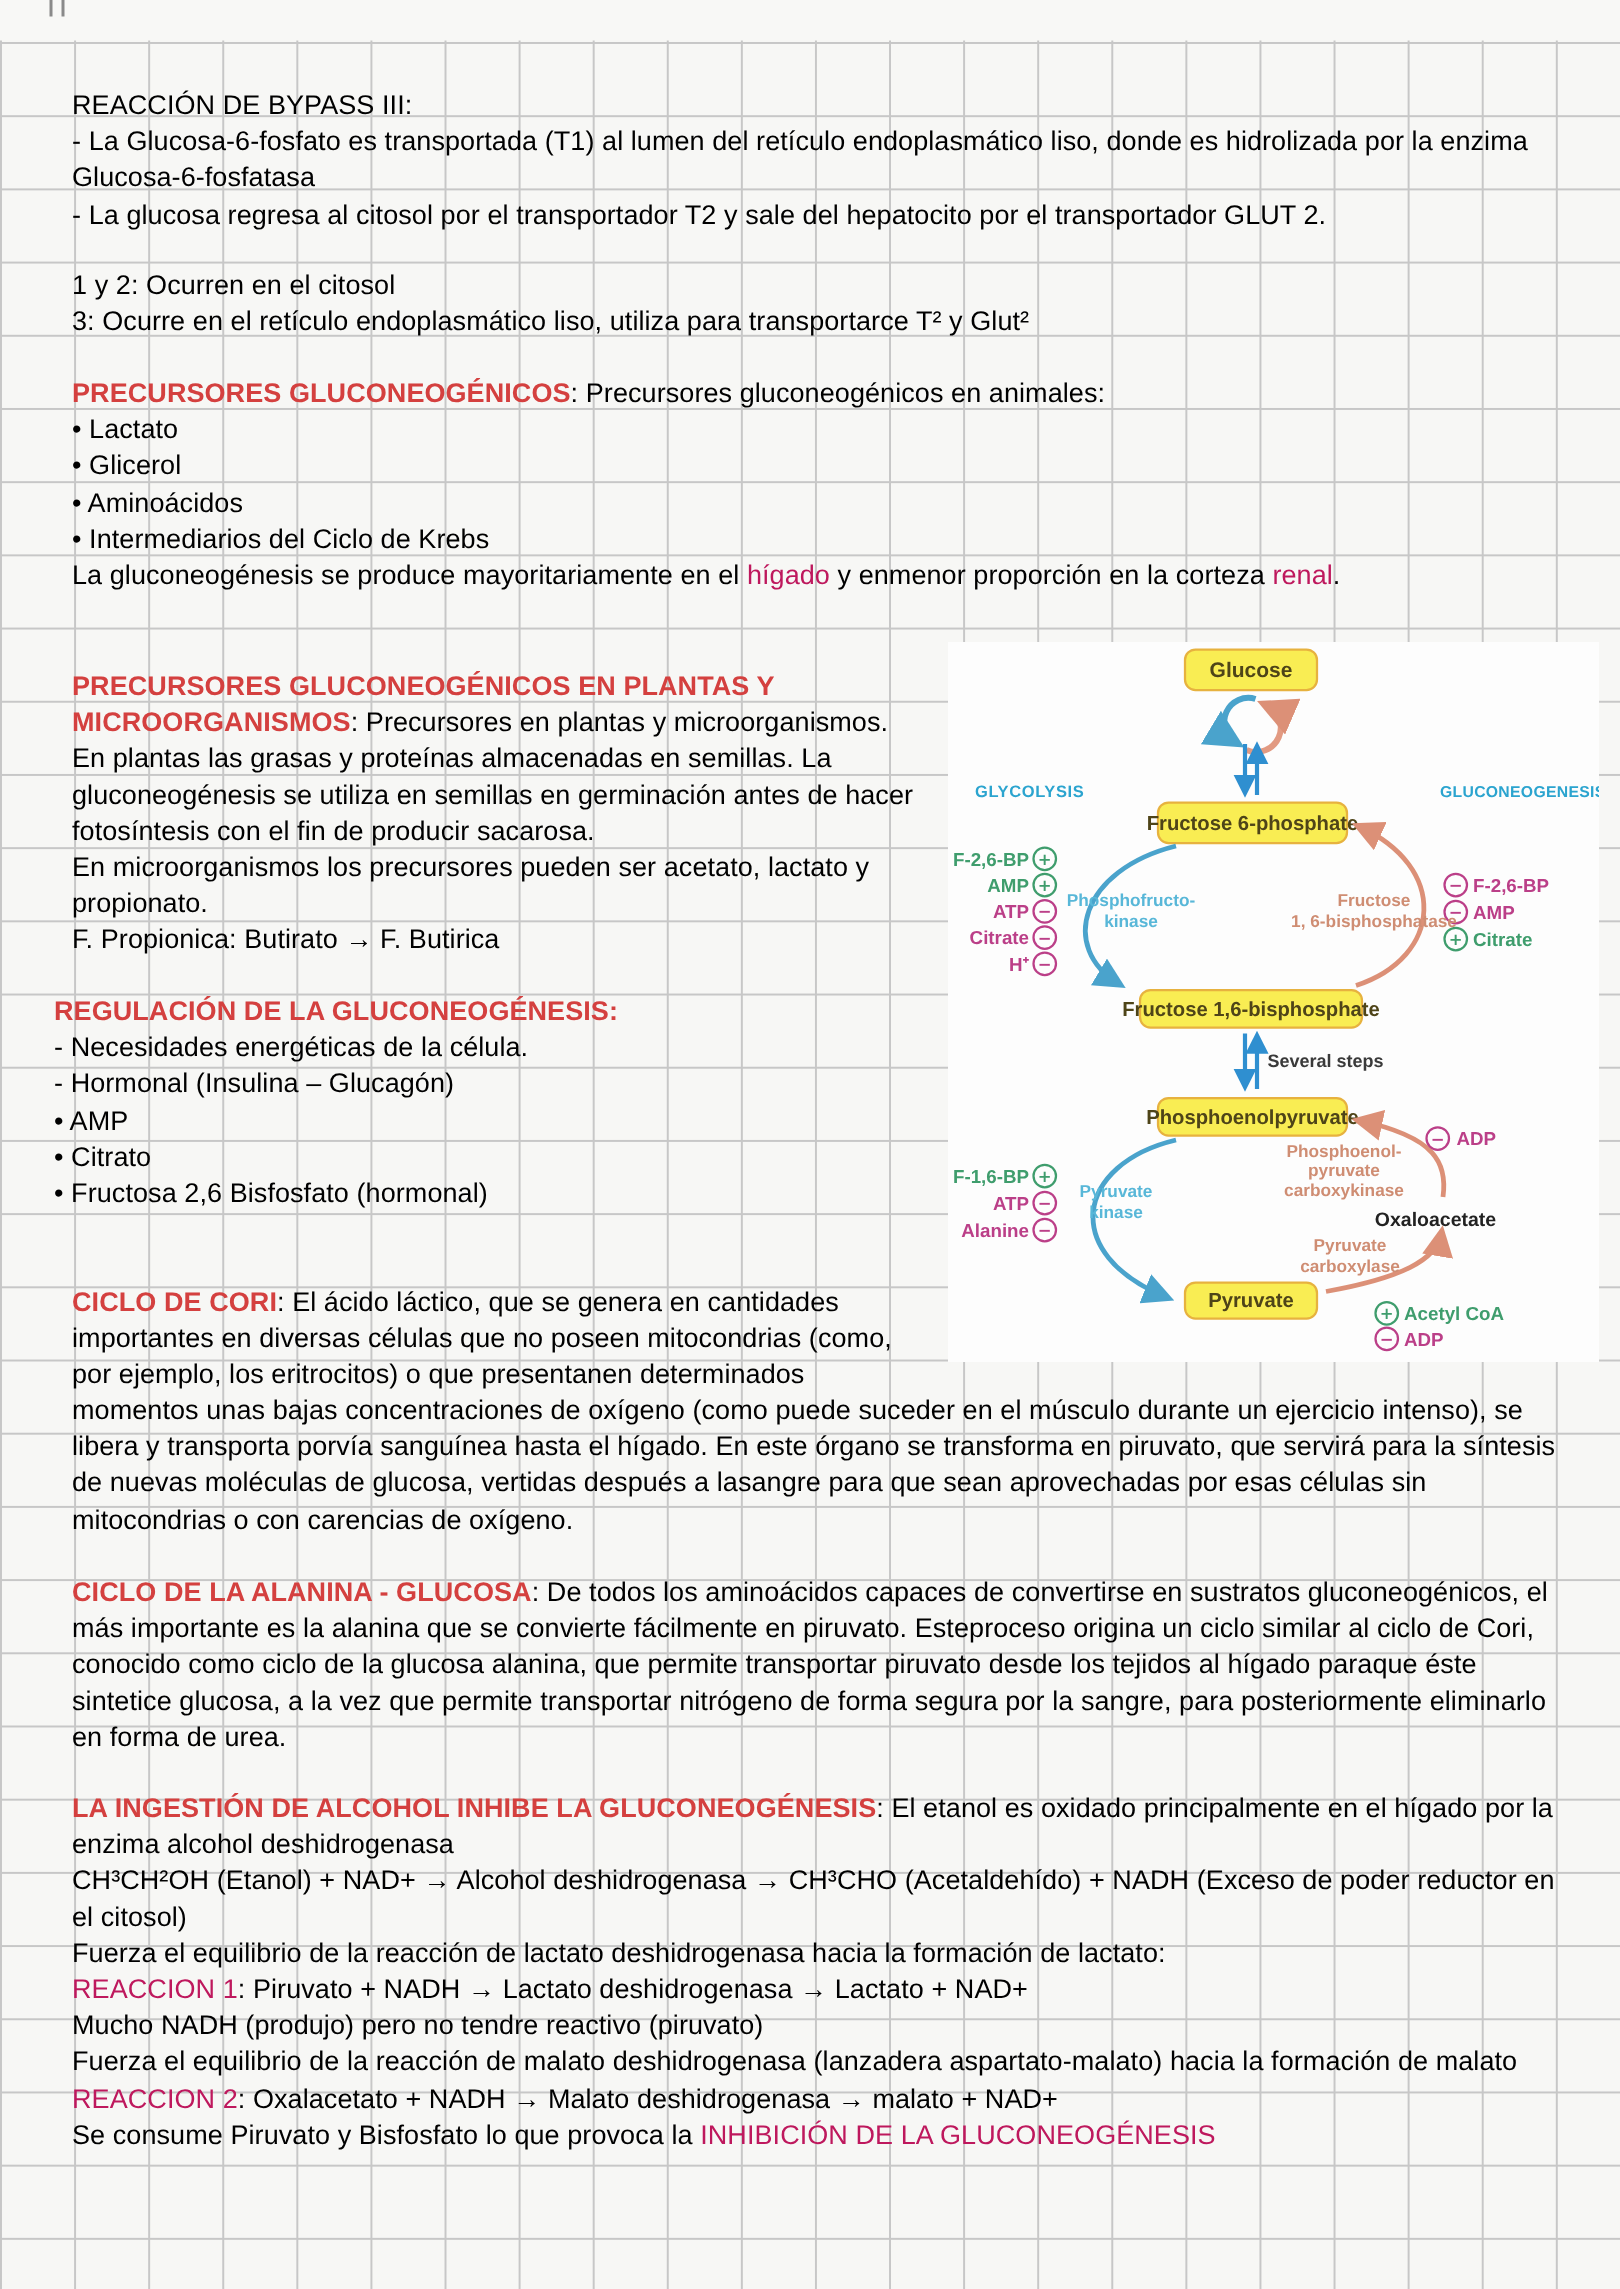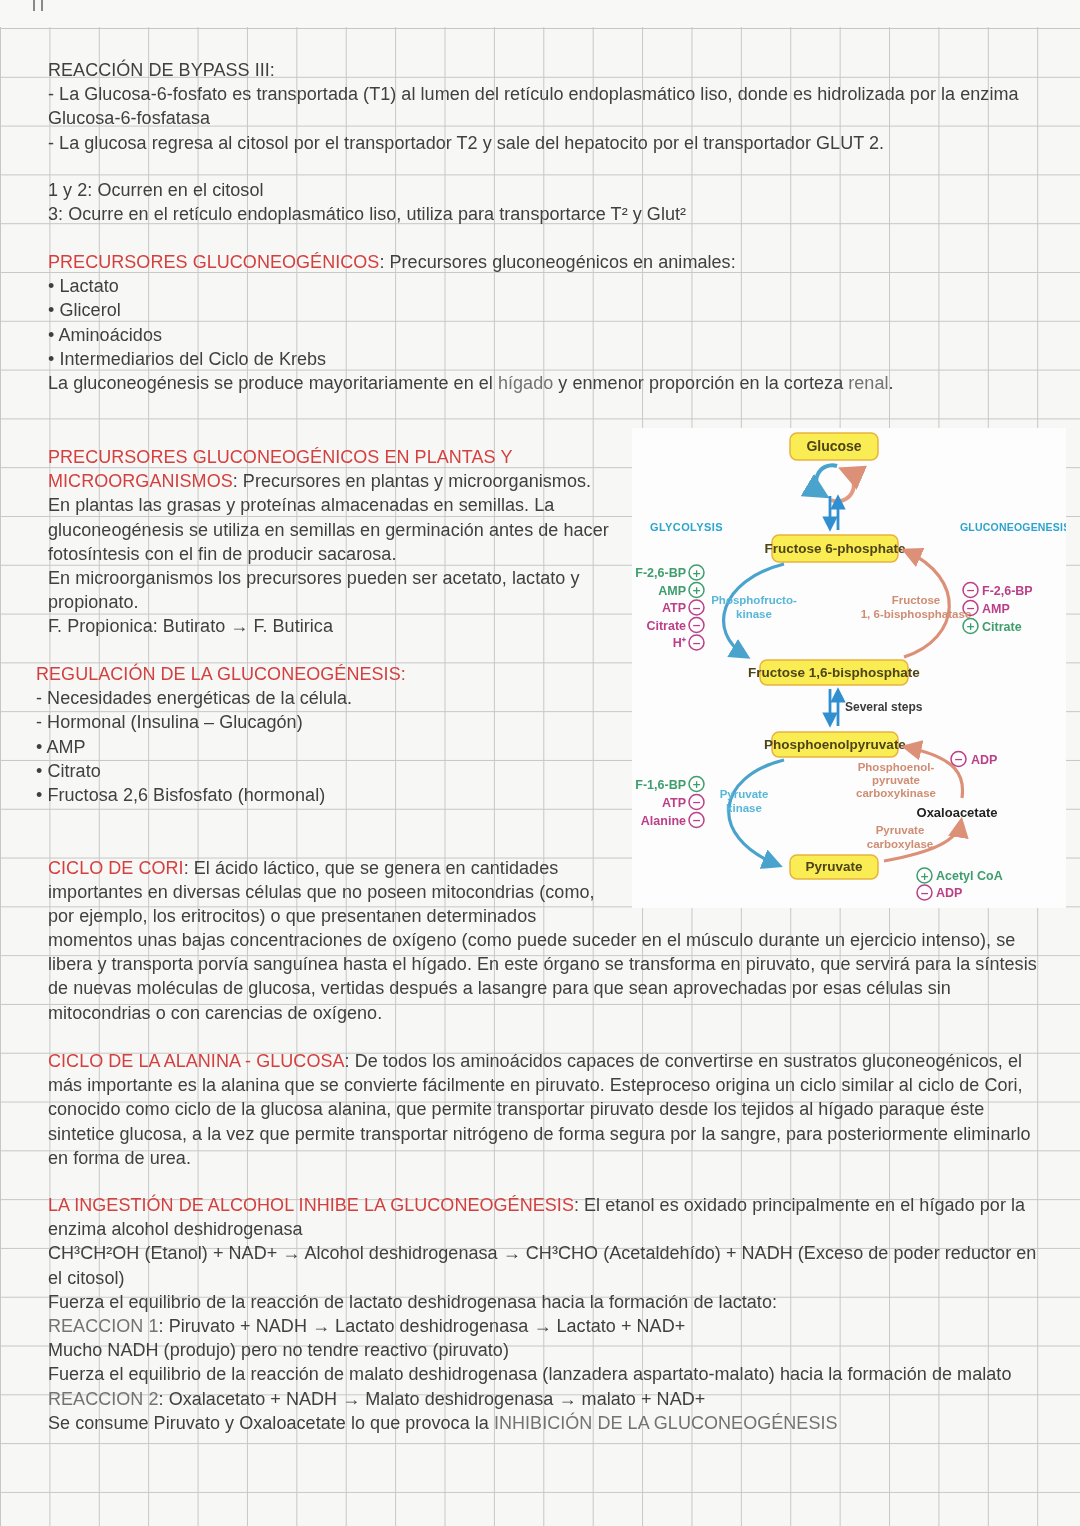--- a/index.html
+++ b/index.html
@@ -13,23 +13,23 @@
     background-image:
       linear-gradient(to bottom,#c7c7c7 1px,transparent 1px),
       linear-gradient(to right,#c7c7c7 1px,transparent 1px);
     background-size:49.4px 48.8px,49.4px 48.8px;
     background-position:0 28px,0 0;
   }
   .topband{position:absolute;left:0;top:0;width:1080px;height:27px;background:#f8f8f6;}
   .tick{position:absolute;top:0;width:2px;height:11px;background:#8a8a8a;}
   .nblock{position:absolute;}
   .nline{height:24.2px;line-height:24.2px;font-size:18px;white-space:nowrap;color:#3c3c3c;letter-spacing:0.05px;}
-  .c-k{color:#404040;}
-  .c-r{color:#d4403f;}
-  .c-b{color:#737373;}
+  .c-k{color:#000000;}
+  .c-r{color:#d4403f;font-weight:bold;}
+  .c-b{color:#be185d;}
   .panel{position:absolute;left:632px;top:428px;width:434px;height:480px;background:#fdfdfd;}
   svg text{user-select:none;}
   .boxlbl{font:bold 13.5px "Liberation Sans",sans-serif;fill:#4e4418;}
   .glucoselbl{font:bold 14px "Liberation Sans",sans-serif;fill:#4e4418;}
   .pathlbl{font:bold 11px "Liberation Sans",sans-serif;fill:#2ba4cf;letter-spacing:.4px;}
   .enzb{font:bold 11.5px "Liberation Sans",sans-serif;fill:#58b7d8;}
   .enzo{font:bold 11.5px "Liberation Sans",sans-serif;fill:#cf8d73;}
   .regt{font:bold 12.5px "Liberation Sans",sans-serif;}
   .regt.g{fill:#3f9d6d;} .regt.m{fill:#bb3f88;}
   .sg{font:bold 11px "DejaVu Sans",sans-serif;text-anchor:middle;}
@@ -109,21 +109,21 @@
     <div class="nblock" style="top: 1193px; left: 48px;">
       <div class="nline"><span class="c-r">LA INGESTIÓN DE ALCOHOL INHIBE LA GLUCONEOGÉNESIS</span><span class="c-k">: El etanol es oxidado principalmente en el hígado por la</span></div>
       <div class="nline"><span class="c-k">enzima alcohol deshidrogenasa</span></div>
       <div class="nline"><span class="c-k">CH³CH²OH (Etanol) + NAD+ → Alcohol deshidrogenasa → CH³CHO (Acetaldehído) + NADH  (Exceso de poder reductor en</span></div>
       <div class="nline"><span class="c-k">el citosol)</span></div>
       <div class="nline"><span class="c-k">Fuerza el equilibrio de la reacción de lactato deshidrogenasa hacia la formación de lactato:</span></div>
       <div class="nline"><span class="c-b">REACCION 1</span><span class="c-k">: Piruvato + NADH → Lactato deshidrogenasa → Lactato + NAD+</span></div>
       <div class="nline"><span class="c-k">Mucho NADH (produjo) pero no tendre reactivo (piruvato)</span></div>
       <div class="nline"><span class="c-k">Fuerza el equilibrio de la reacción de malato deshidrogenasa (lanzadera aspartato-malato) hacia la formación de malato</span></div>
       <div class="nline"><span class="c-b">REACCION 2</span><span class="c-k">: Oxalacetato + NADH → Malato deshidrogenasa → malato + NAD+</span></div>
-      <div class="nline"><span class="c-k">Se consume Piruvato y Oxaloacetate lo que provoca la </span><span class="c-b">INHIBICIÓN DE LA GLUCONEOGÉNESIS</span></div>
+      <div class="nline"><span class="c-k">Se consume Piruvato y Bisfosfato lo que provoca la </span><span class="c-b">INHIBICIÓN DE LA GLUCONEOGÉNESIS</span></div>
     </div>
   </div>
 
 <div class="panel">
 <svg width="434" height="480" viewBox="0 0 434 480">
   <defs>
     <marker id="mb" viewBox="0 0 10 10" refX="7.5" refY="5" markerWidth="6.5" markerHeight="6.5" orient="auto-start-reverse">
       <path d="M0,0 L10,5 L0,10 z" fill="#4aa3cc"></path>
     </marker>
     <marker id="mo" viewBox="0 0 10 10" refX="7.5" refY="5" markerWidth="6.5" markerHeight="6.5" orient="auto-start-reverse">

